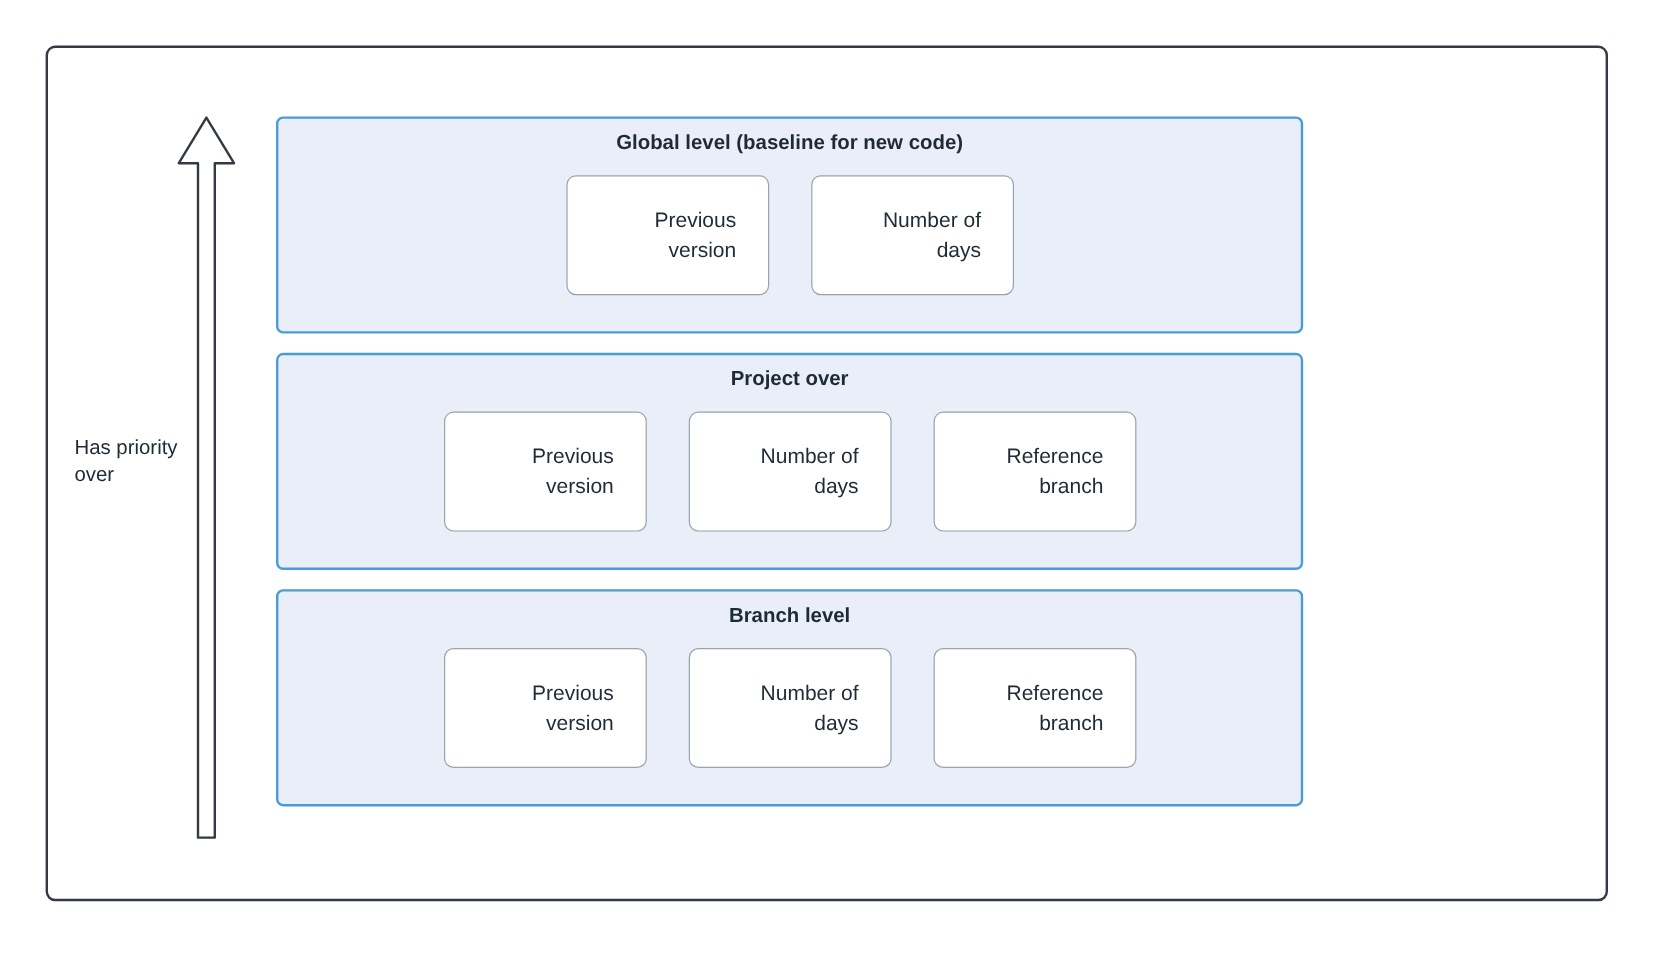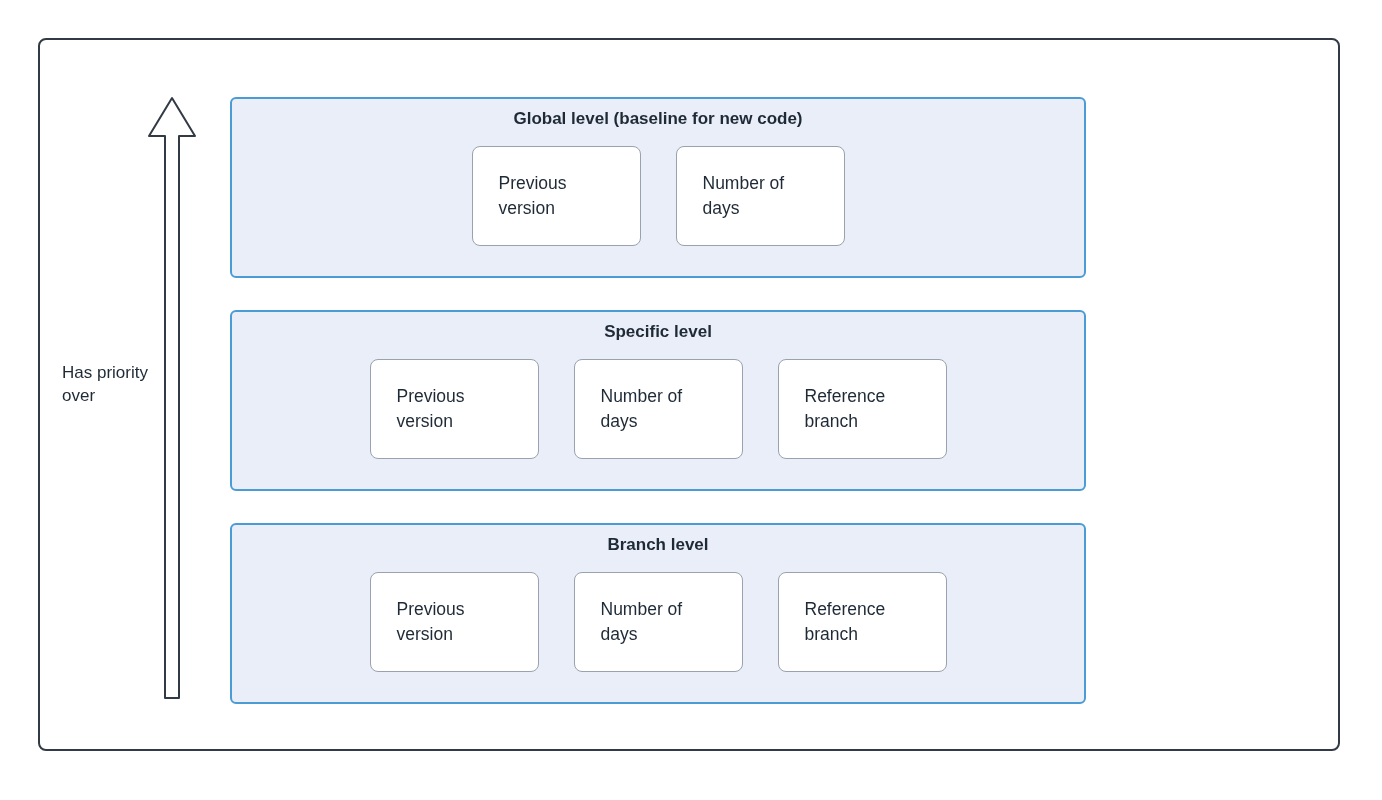--- a/index.html
+++ b/index.html
@@ -44,21 +44,21 @@
     width: 52px;
     height: 604px;
   }
   .levels {
     position: absolute;
     left: 230px;
     top: 97px;
     width: 856px;
     display: flex;
     flex-direction: column;
-    gap: 32px;
+    gap: 16px;
   }
   .level-panel {
     height: 181px;
     background: #e9eef9;
     border: 2px solid #4b9bd5;
     border-radius: 6px;
     box-sizing: border-box;
     display: flex;
     flex-direction: column;
     align-items: center;
@@ -83,21 +83,21 @@
   .param-box {
     width: 169px;
     height: 100px;
     background: #ffffff;
     border: 1px solid #99a2ad;
     border-radius: 8px;
     box-sizing: border-box;
     display: flex;
     align-items: center;
     justify-content: center;
-    text-align: left;
+    text-align: right;
     font-size: 17.5px;
     line-height: 1.4;
     color: #1f2a37;
     padding: 6px 26px;
   }
 </style>
 </head>
 <body>
 
 <div class="canvas">
@@ -116,21 +116,21 @@
 
     <div class="level-panel">
       <div class="level-title">Global level (baseline for new code)</div>
       <div class="boxes-row">
         <div class="param-box">Previous version</div>
         <div class="param-box">Number of days</div>
       </div>
     </div>
 
     <div class="level-panel">
-      <div class="level-title">Specific level</div>
+      <div class="level-title">Project over</div>
       <div class="boxes-row">
         <div class="param-box">Previous version</div>
         <div class="param-box">Number of days</div>
         <div class="param-box">Reference branch</div>
       </div>
     </div>
 
     <div class="level-panel">
       <div class="level-title">Branch level</div>
       <div class="boxes-row">

